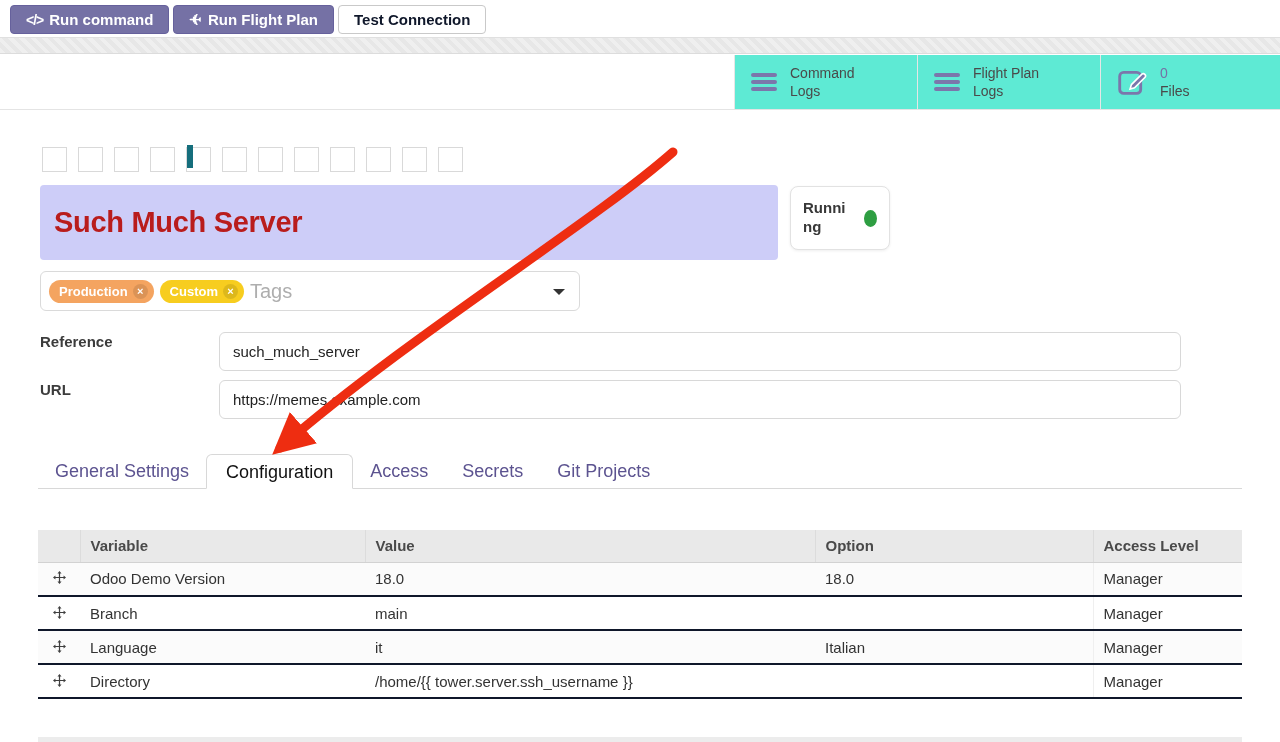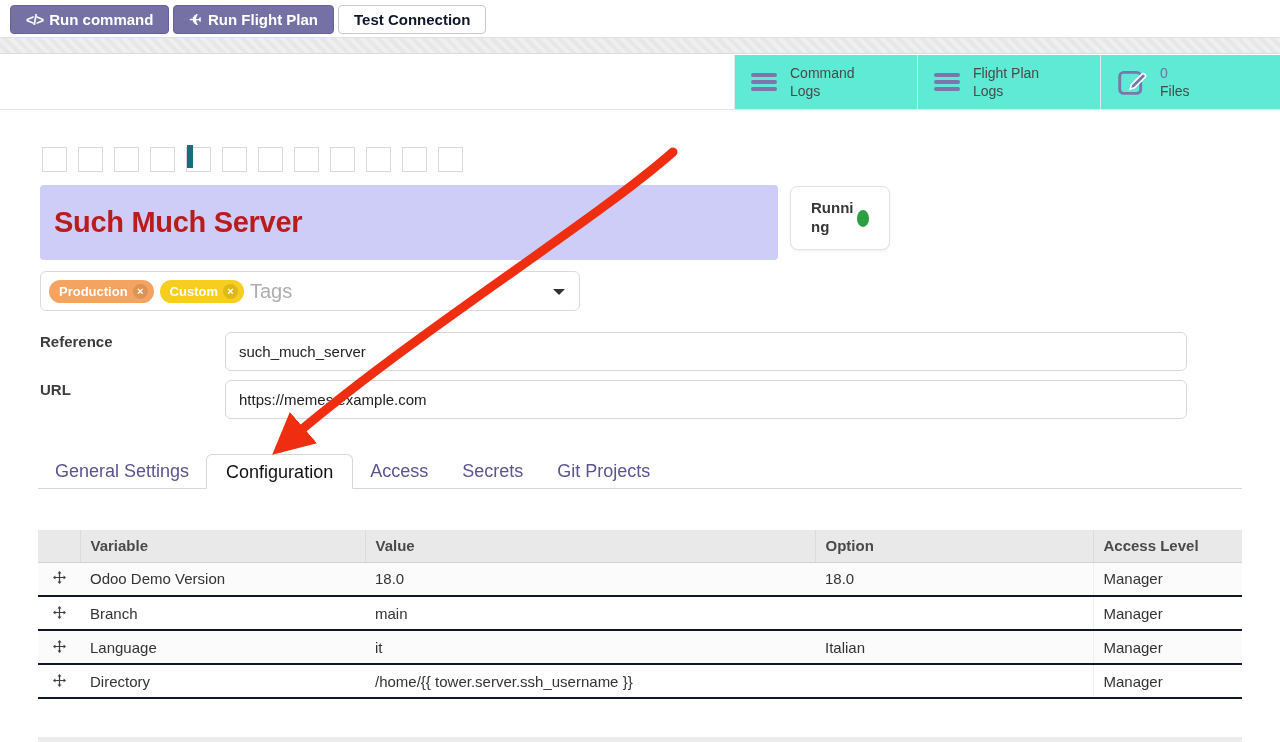--- a/index.html
+++ b/index.html
@@ -42,38 +42,38 @@
   .swatch.none .inner { background:linear-gradient(to top right, transparent 45%, #e5332a 45%, #e5332a 55%, transparent 55%); }
 
   
   .title-box { position:absolute; left:40px; top:185px; width:738px; height:75px;
                background:#cdcdf8; border-radius:4px; display:flex; align-items:center; padding-left:14px; }
   .title-box h1 { font-size:29px; font-weight:700; color:#b91c1c; letter-spacing:-0.3px; }
 
   
   .status-badge { position:absolute; left:790px; top:186px; width:100px; height:64px; background:#fff;
                   border:1px solid #e2e2e2; border-radius:8px; box-shadow:0 1px 3px rgba(0,0,0,.07);
-                  display:flex; align-items:center; justify-content:space-between; padding:0 20px; cursor:pointer; }
+                  display:flex; align-items:center; justify-content:space-between; padding:0 12px; cursor:pointer; }
   .status-text { width:48px; font-weight:bold; font-size:15px; color:#383838; line-height:1.25; word-break:break-all; }
   .status-dot { width:13px; height:17px; border-radius:50%; }
 
   
   .tags-box { position:absolute; left:40px; top:271px; width:540px; height:40px; border:1px solid #dadada;
               border-radius:6px; display:flex; align-items:center; padding-left:8px; gap:6px; }
   .tag-pill { height:23px; border-radius:12px; display:inline-flex; align-items:center; gap:5px;
               padding:0 6px 0 10px; color:#fff; font-size:13px; font-weight:bold; }
   .tag-x { width:15px; height:15px; border-radius:50%; background:rgba(0,0,0,0.10); color:#fff;
            font-size:11px; font-weight:bold; line-height:15px; text-align:center; cursor:pointer; }
   .tags-placeholder { color:#aeaeae; font-size:20px; }
   .caret { position:absolute; right:14px; top:17px; width:0; height:0; cursor:pointer;
            border-left:6px solid transparent; border-right:6px solid transparent; border-top:6px solid #333; }
 
   
   .field-label { position:absolute; left:40px; font-size:15px; font-weight:bold; color:#3c3c3c; }
-  .field-input { position:absolute; left:225px; width:962px; height:39px; border:1px solid #d8d8d8;
+  .field-input { position:absolute; left:219px; width:962px; height:39px; border:1px solid #d8d8d8;
                  border-radius:6px; padding-left:13px; font-size:15px; color:#222;
                  font-family:"Liberation Sans", sans-serif; background:#fff; }
 
   
   .tabs { position:absolute; top:454px; left:38px; width:1204px; height:35px;
           border-bottom:1px solid #d8d8d8; display:flex; }
   .tab { font-size:18px; color:#5c5390; line-height:34px; padding:0 17px; cursor:pointer; white-space:nowrap; }
   .tab.active { background:#fff; color:#111; border:1px solid #d8d8d8; border-bottom:1px solid #fff;
                 border-radius:6px 6px 0 0; margin-bottom:-1px; padding:0 19px; position:relative; z-index:1; }
 

